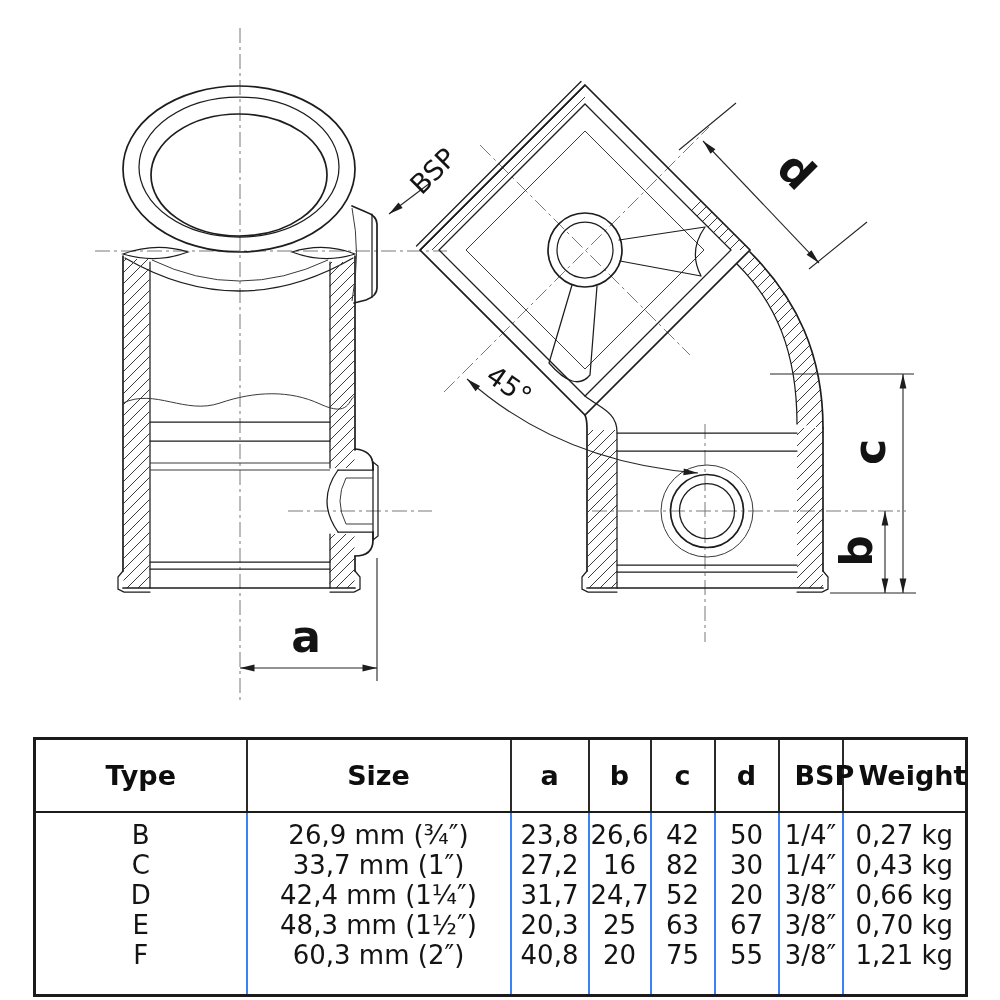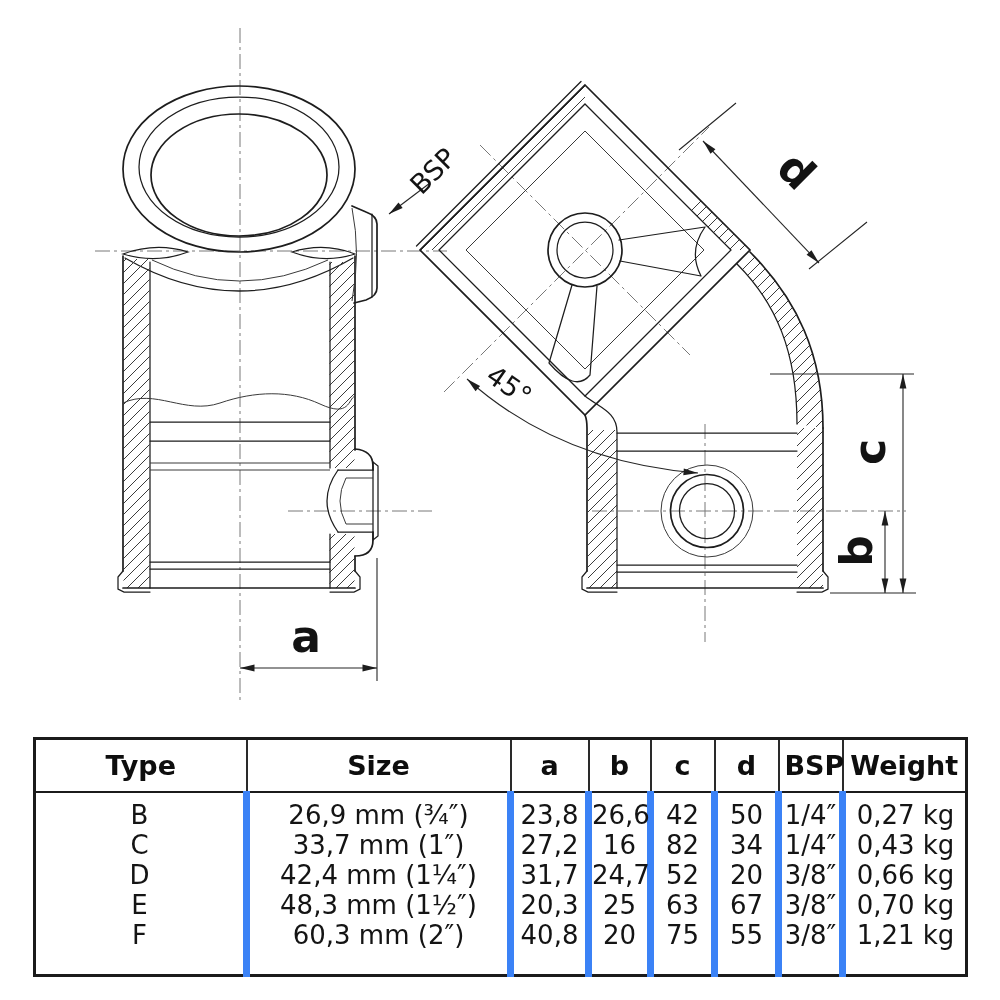--- a/index.html
+++ b/index.html
@@ -17,22 +17,22 @@
 
   text { fill:#131313; }
   .dimL  { font-size:44px; font-weight:600; }
   .lblS  { font-size:27px; font-weight:500; }
 
   
   #spec-table-wrap { position:absolute; left:33px; top:737px; }
   table.spec { border-collapse:collapse; table-layout:fixed; width:932px;
                border:3px solid #1b1b1b; }
   table.spec th { border-bottom:2.5px solid #1b1b1b; border-left:2px solid #2a2a2a;
-                  font-size:27px; font-weight:bold; height:41px; padding:5px; text-align:center; color:#0e0e0e;margin-left:17px;}
-  table.spec td { border-left:7px solid #3b82f6; font-size:26px; height:29px;
+                  font-size:27px; font-weight:bold; height:41px; padding:15px; text-align:center; color:#0e0e0e;margin-left:17px;}
+  table.spec td { border-left:2px solid #3b82f6; font-size:26px; height:29px;
                   padding:0; text-align:center; color:#141414; white-space:nowrap; }
   table.spec th:first-child, table.spec td:first-child { border-left:none; }
   tr.sp-top td { height:7px; }
   tr.sp-bot td { height:24px; }
 </style>
 </head>
 <body>
 
 <div id="canvas">
 
@@ -209,21 +209,21 @@
         <td>50</td>
         <td>1/4″</td>
         <td>0,27 kg</td>
       </tr>
       <tr>
         <td>C</td>
         <td>33,7 mm (1″)</td>
         <td>27,2</td>
         <td>16</td>
         <td>82</td>
-        <td>34</td>
+        <td>30</td>
         <td>1/4″</td>
         <td>0,43 kg</td>
       </tr>
       <tr>
         <td>D</td>
         <td>42,4 mm (1¼″)</td>
         <td>31,7</td>
         <td>24,7</td>
         <td>52</td>
         <td>20</td>

